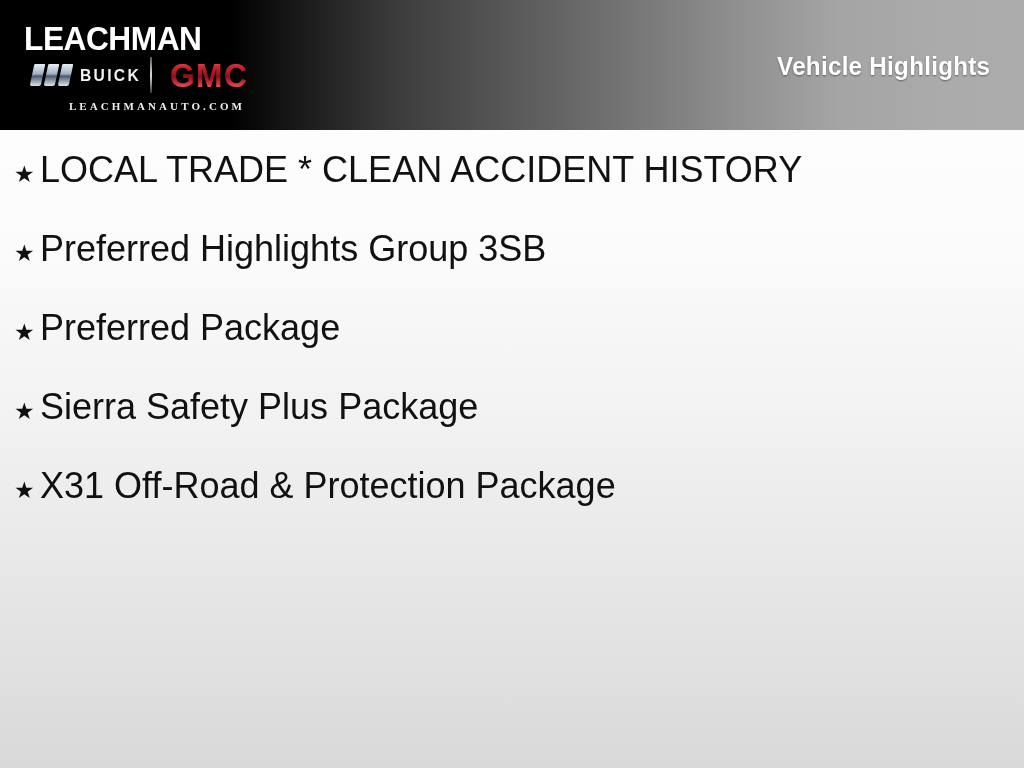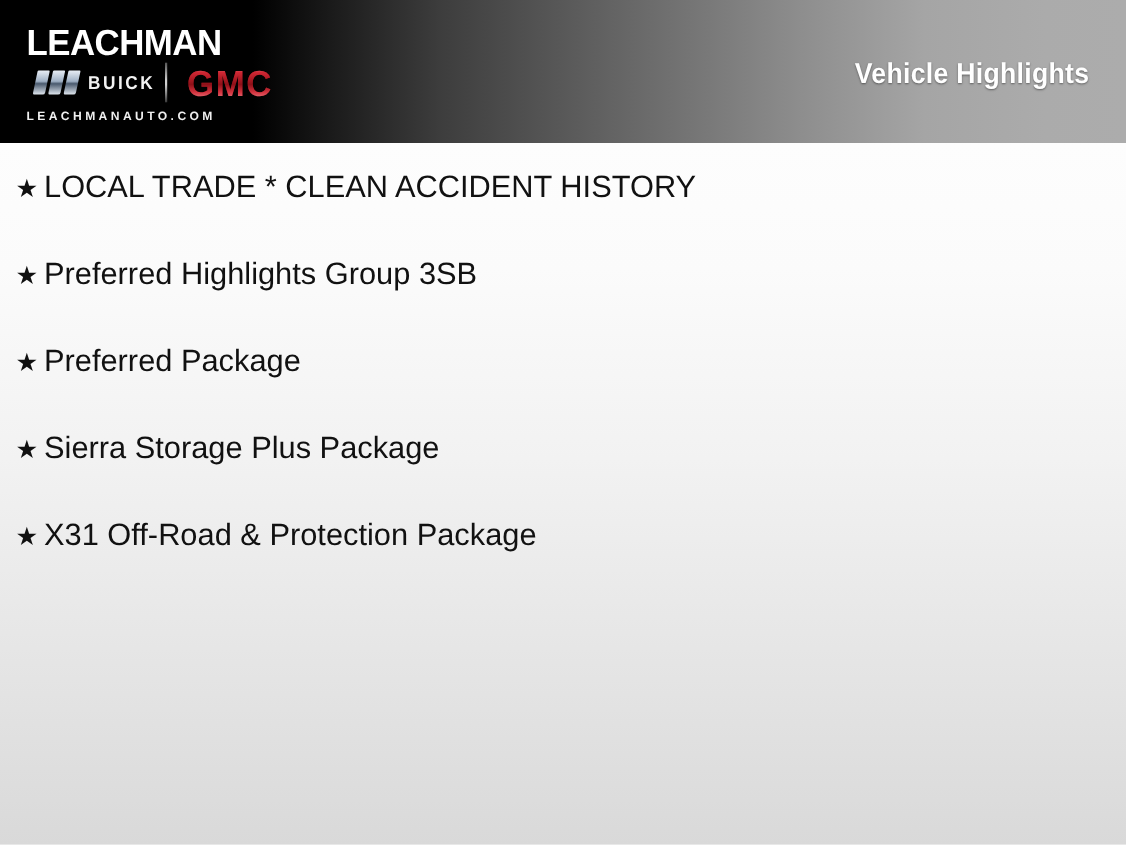--- a/index.html
+++ b/index.html
@@ -152,22 +152,23 @@
     transform: scaleX(0.96);
     transform-origin: left center;
     white-space: nowrap;
   }
 
   .logo-url {
     position: absolute;
     left: 24px;
     top: 99px;
     width: 266px;
+    text-align: center;
     color: #efefef;
-    font-family: Liberation Sans, sans-serif;
+    font-family: Liberation Serif, serif;
     font-weight: bold;
     font-size: 11px;
     letter-spacing: 3.1px;
     line-height: 14px;
     white-space: nowrap;
   }
 
   .header-title {
     position: absolute;
     right: 34px;
@@ -215,21 +216,21 @@
     width: 26px;
     color: #101010;
     font-size: 23px;
     line-height: 79px;
     vertical-align: baseline;
   }
   .hl-label {
     display: inline-block;
     color: #111111;
     font-family: "Liberation Sans", sans-serif;
-    font-size: 28px;
+    font-size: 36px;
     line-height: 79px;
     letter-spacing: 0px;
     vertical-align: baseline;
   }
 </style>
 </head>
 <body>
 
 <div id="page">
 
@@ -254,18 +255,18 @@
     </div>
 
     <div class="header-title">Vehicle Highlights</div>
   </div>
 
   <div class="content">
     <ul class="hl-list" id="hl-list">
         <li class="hl-item"><span class="hl-star">★</span><span class="hl-label">LOCAL TRADE * CLEAN ACCIDENT HISTORY</span></li>
         <li class="hl-item"><span class="hl-star">★</span><span class="hl-label">Preferred Highlights Group 3SB</span></li>
         <li class="hl-item"><span class="hl-star">★</span><span class="hl-label">Preferred Package</span></li>
-        <li class="hl-item"><span class="hl-star">★</span><span class="hl-label">Sierra Storage Plus Package</span></li>
+        <li class="hl-item"><span class="hl-star">★</span><span class="hl-label">Sierra Safety Plus Package</span></li>
         <li class="hl-item"><span class="hl-star">★</span><span class="hl-label">X31 Off-Road &amp; Protection Package</span></li>
       </ul>
   </div>
 
 </div>
 
 </body></html>

